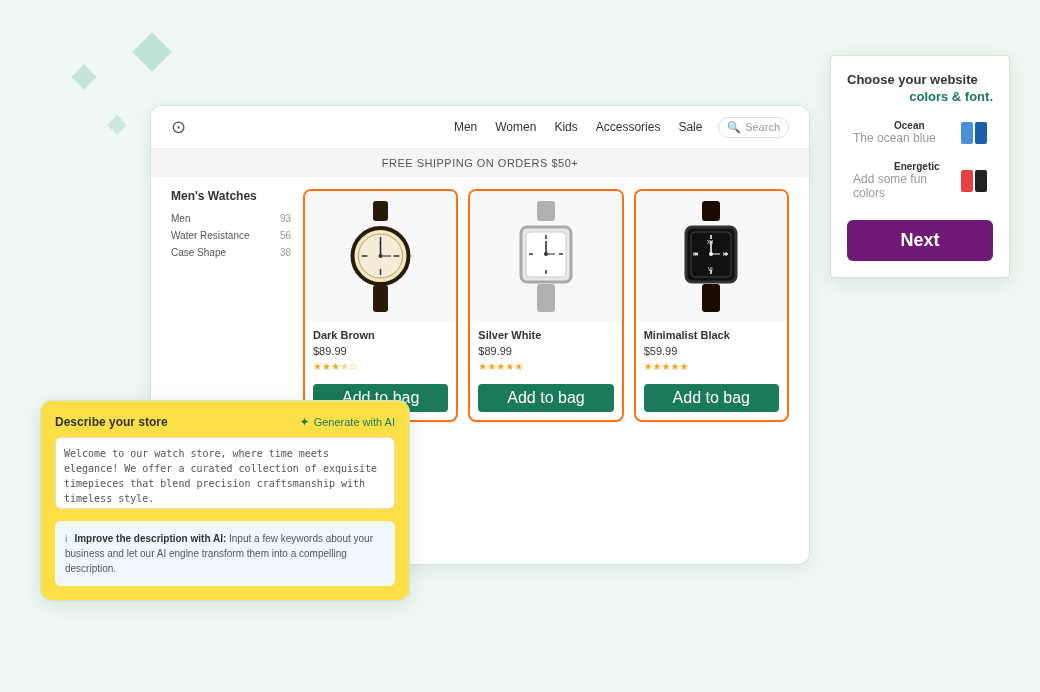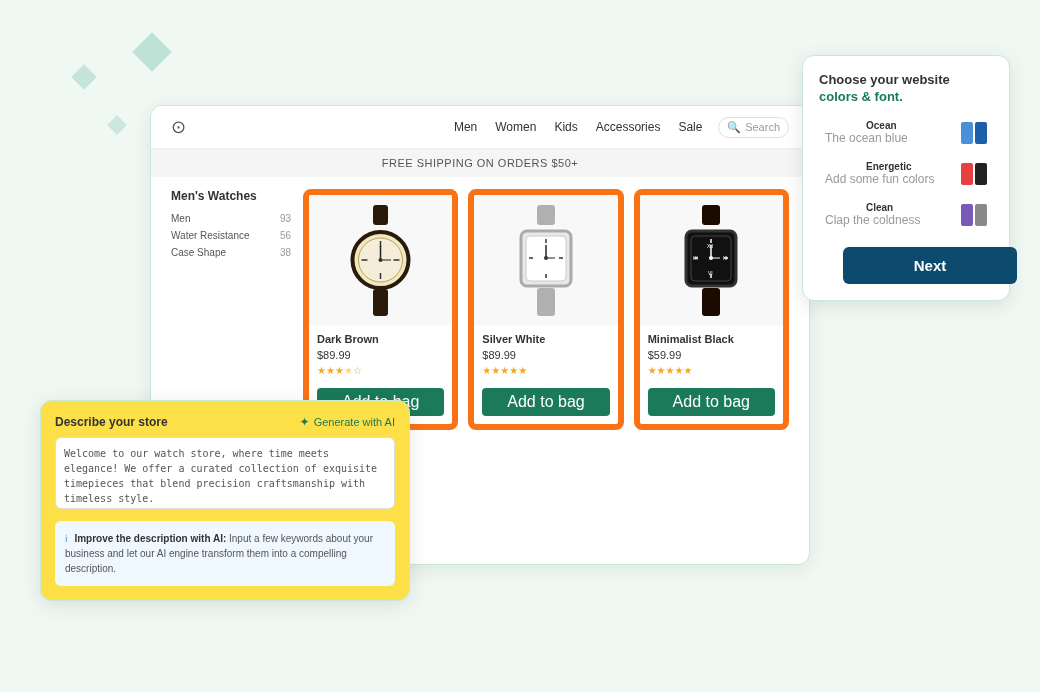--- a/index.html
+++ b/index.html
@@ -106,21 +106,21 @@
     .filter-item .count { color: #999; }
 
     
     .products-grid {
       display: flex;
       gap: 10px;
       flex: 1;
     }
     .product-card {
       background: #fff;
-      border: 6px solid #f97316;
+      border: 2px solid #f97316;
       border-radius: 8px;
       overflow: hidden;
       flex: 1;
       display: flex;
       flex-direction: column;
     }
     .product-img {
       height: 130px;
       background: #f8f8f8;
       display: flex;
@@ -206,38 +206,39 @@
       line-height: 1.5;
     }
     .improve-box .info-icon { color: #4a90d9; margin-right: 4px; }
     .improve-title { font-weight: 600; color: #333; }
 
     
     .colors-panel {
       position: absolute;
       top: 55px;
       right: 30px;
-      width: 208px;
+      width: 180px;
       background: #fff;
-      border-radius: 12px;
+      border-radius: 4px;
       border: 1.5px solid #c8e8d8;
       padding: 16px;
       box-shadow: 0 4px 20px rgba(0,0,0,0.1);
     }
     .colors-panel-title {
       font-size: 13px;
       font-weight: 600;
       color: #333;
       margin-bottom: 2px;
     }
     .colors-panel-subtitle {
       font-size: 13px;
       font-weight: 600;
       color: #1a7a5a;
       margin-bottom: 12px;
+      text-align: right;
     }
     .color-option {
       display: flex;
       align-items: center;
       justify-content: space-between;
       margin-bottom: 8px;
       padding: 4px 6px;
       border-radius: 6px;
       cursor: pointer;
     }
@@ -261,30 +262,29 @@
       gap: 2px;
     }
     .swatch {
       width: 12px;
       height: 22px;
       border-radius: 2px;
     }
 
     .next-btn {
       width: 100%;
-      background: #0c4a6e;
+      background: #701a75;
       color: #fff;
       border: none;
       border-radius: 6px;
       padding: 10px;
-      font-size: 15px;
+      font-size: 18px;
       font-weight: 600;
       cursor: pointer;
       margin-top: 8px;
-      margin-left: 24px;
     }
   </style>
 </head>
 <body>
 
 <div class="diamond diamond-1"></div>
 <div class="diamond diamond-2"></div>
 <div class="diamond diamond-3"></div>
 
 <div class="website-panel">
@@ -455,26 +455,16 @@
       <div class="color-option">
         <div class="color-option-text">
           <div class="color-option-name">Energetic</div>
           <div class="color-option-desc">Add some fun colors</div>
         </div>
         <div class="color-swatches">
           <div class="swatch" style="background: rgb(232, 64, 64);"></div>
           <div class="swatch" style="background: rgb(34, 34, 34);"></div>
         </div>
       </div>
-      <div class="color-option">
-        <div class="color-option-text">
-          <div class="color-option-name">Clean</div>
-          <div class="color-option-desc">Clap the coldness</div>
-        </div>
-        <div class="color-swatches">
-          <div class="swatch" style="background: rgb(122, 90, 184);"></div>
-          <div class="swatch" style="background: rgb(136, 136, 136);"></div>
-        </div>
-      </div>
     </div>
 
   <button class="next-btn">Next</button>
 </div>
 
 </body></html>

